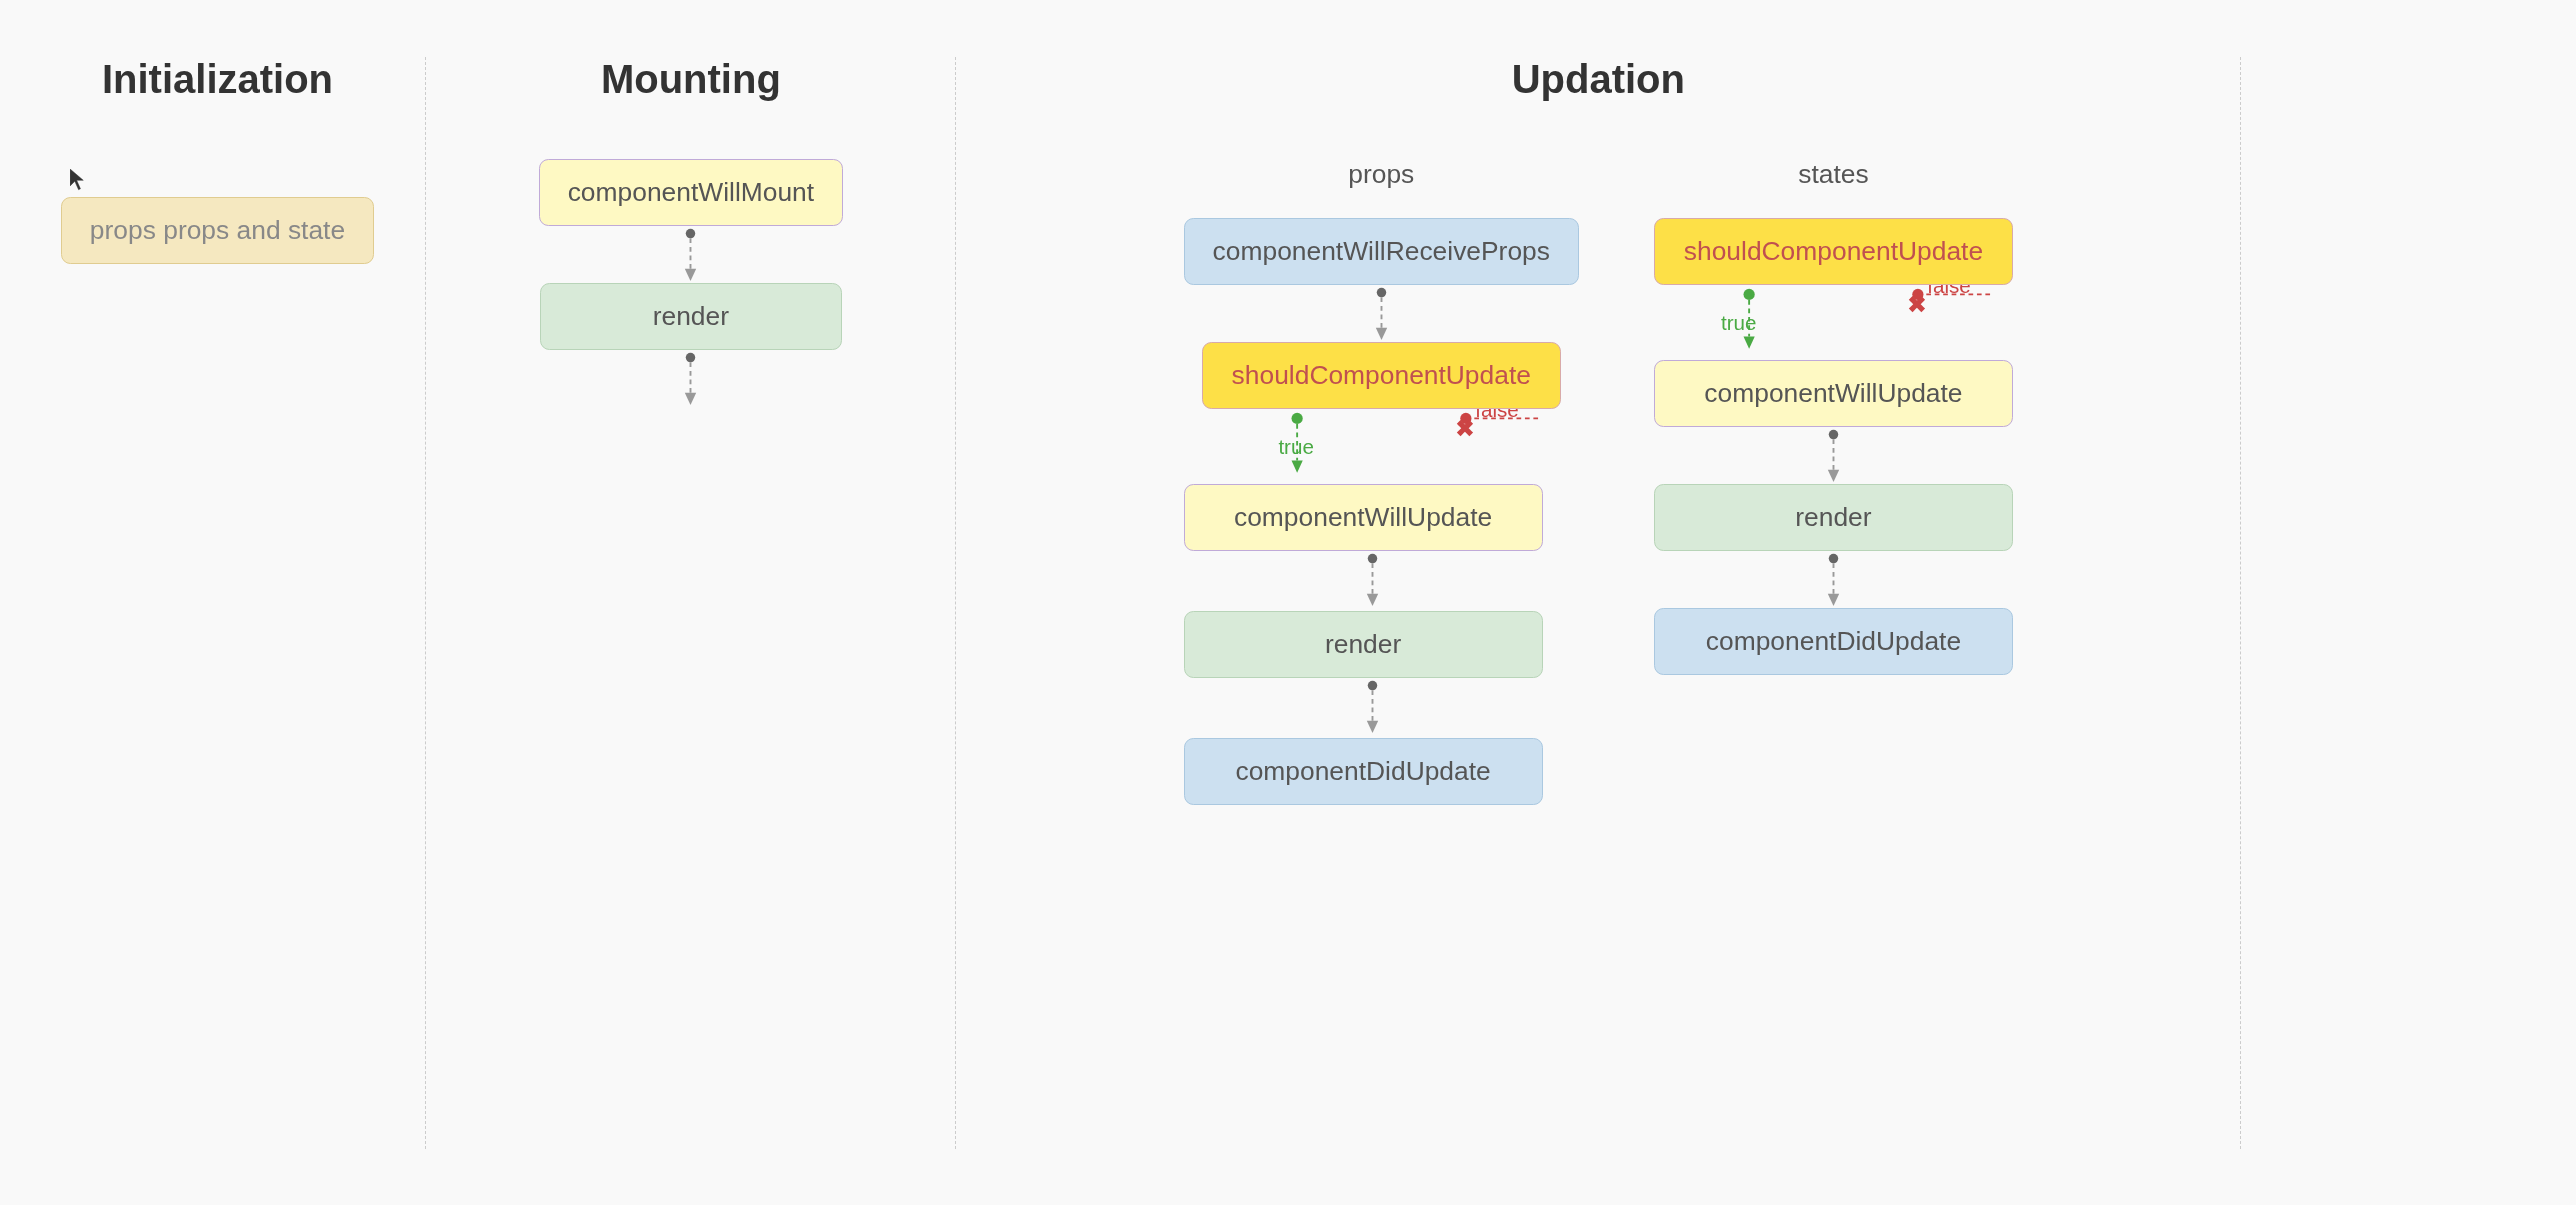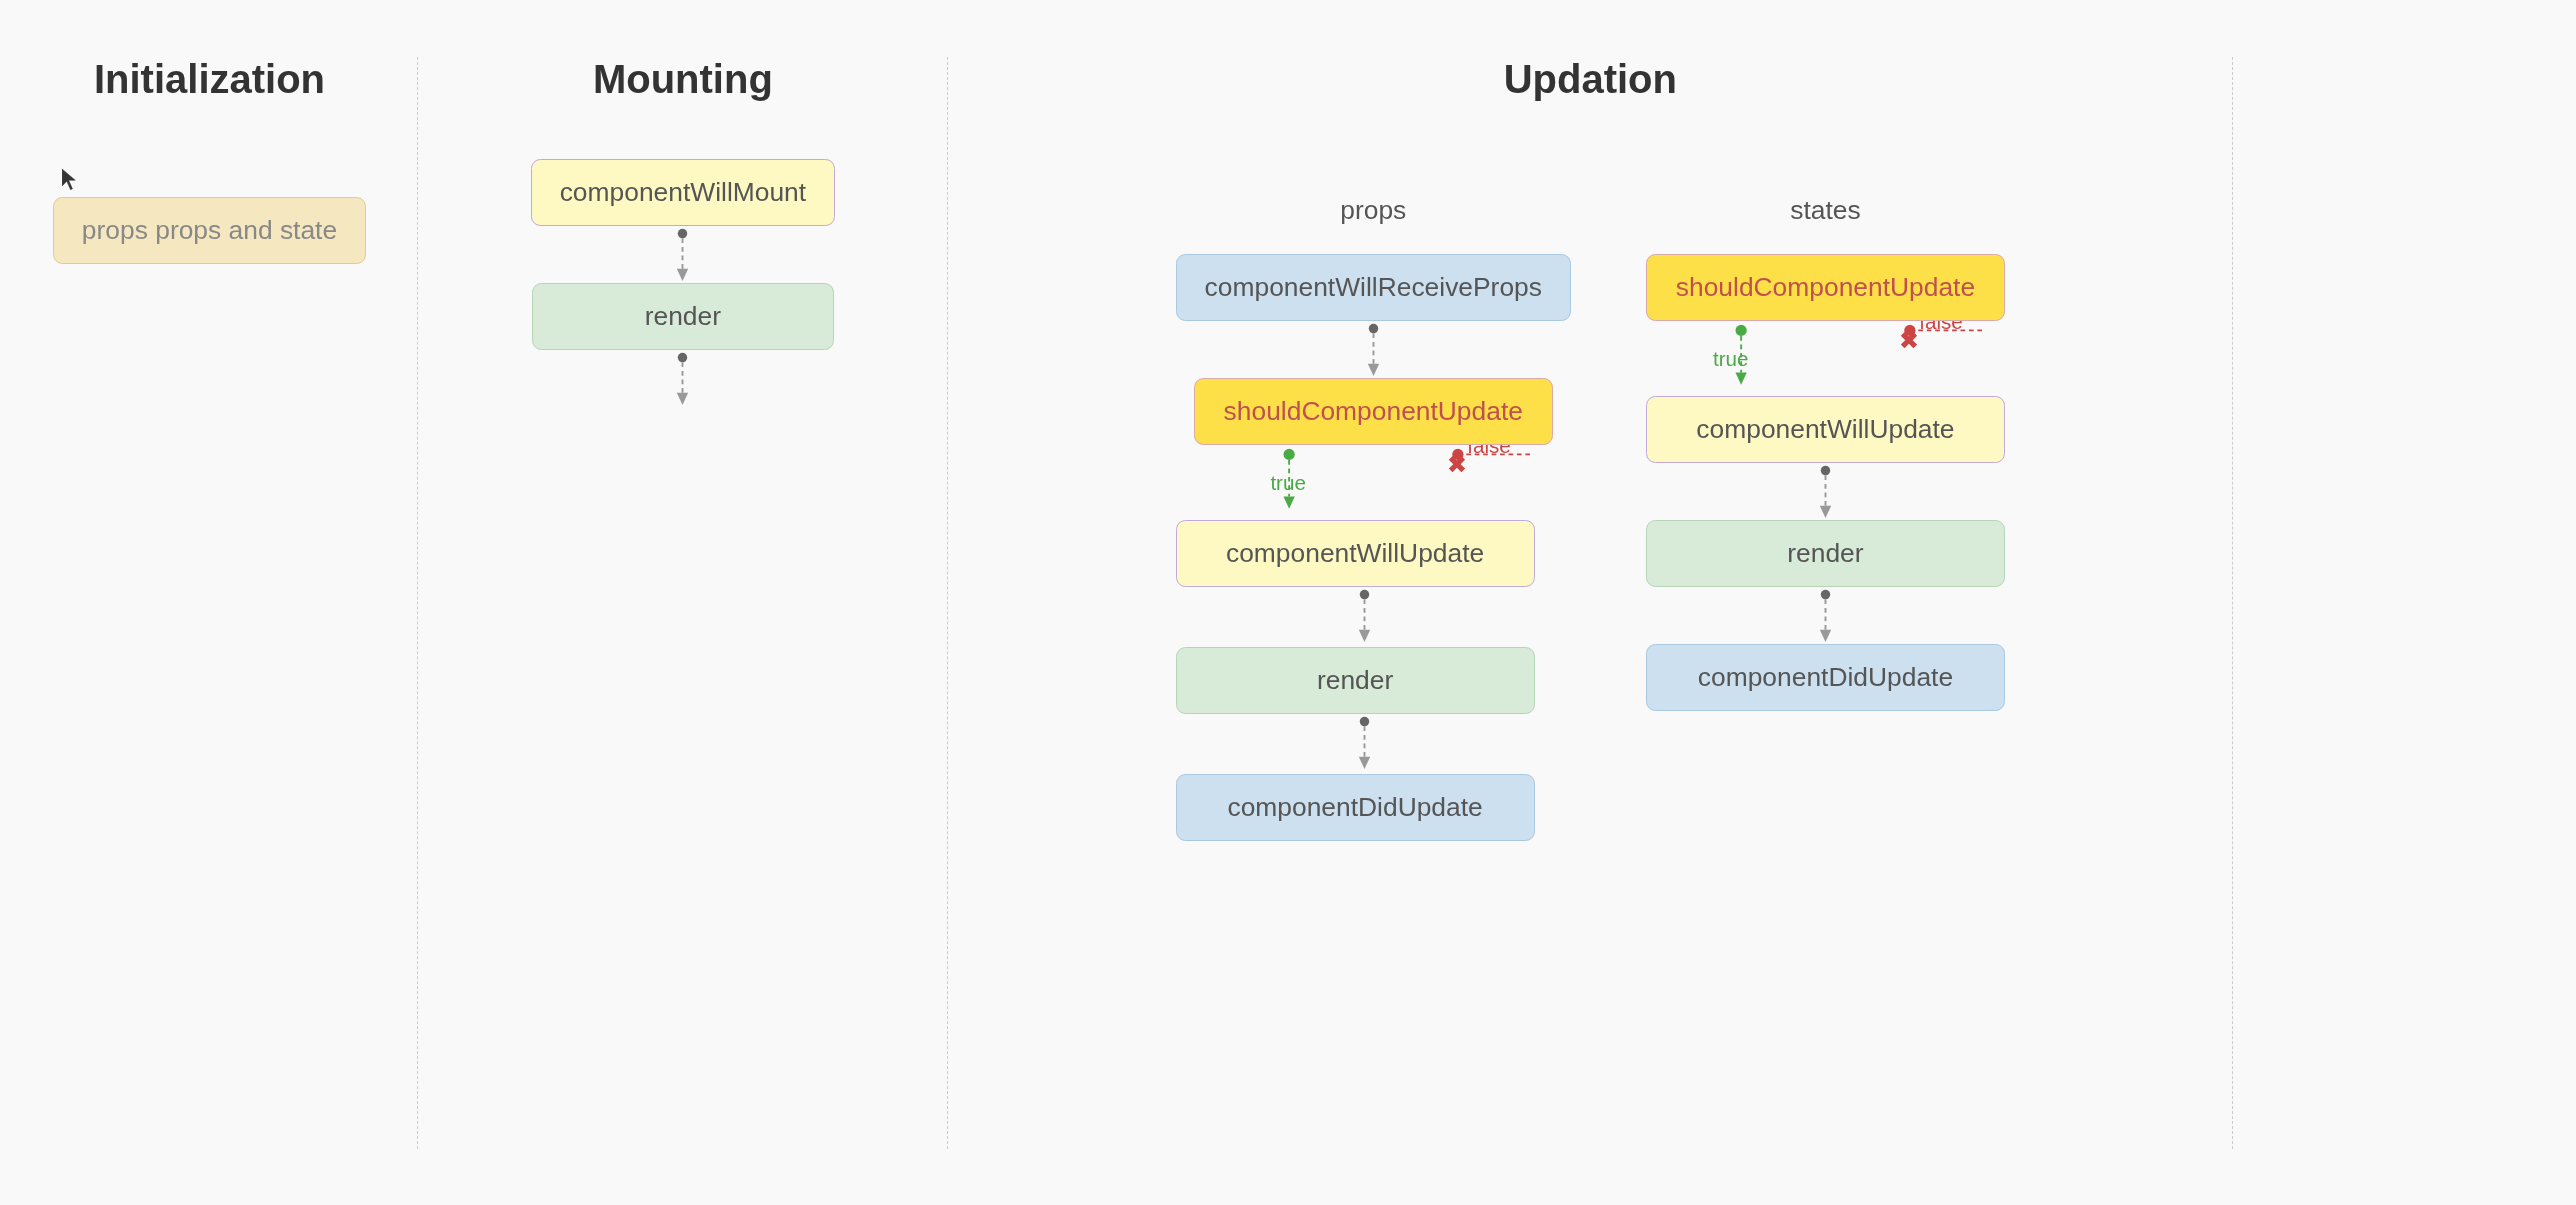--- a/index.html
+++ b/index.html
@@ -10,21 +10,21 @@
       height: 1206px;
       overflow: hidden;
       position: relative;
     }
 
     .diagram-container {
       display: flex;
       flex-direction: row;
       width: 100%;
       height: 100%;
-      padding: 57px 30px;
+      padding: 57px 38px;
       gap: 0;
     }
 
     .section {
       display: flex;
       flex-direction: column;
       align-items: center;
       position: relative;
     }
 
@@ -92,21 +92,20 @@
     .init-section {
       width: 359px;
     }
 
     .mount-section {
       width: 472px;
     }
 
     .update-section {
       width: 1227px;
-      gap: 36px;
     }
 
     .unmount-section {
       width: 377px;
     }
 
     
     .flow-col {
       display: flex;
       flex-direction: column;

